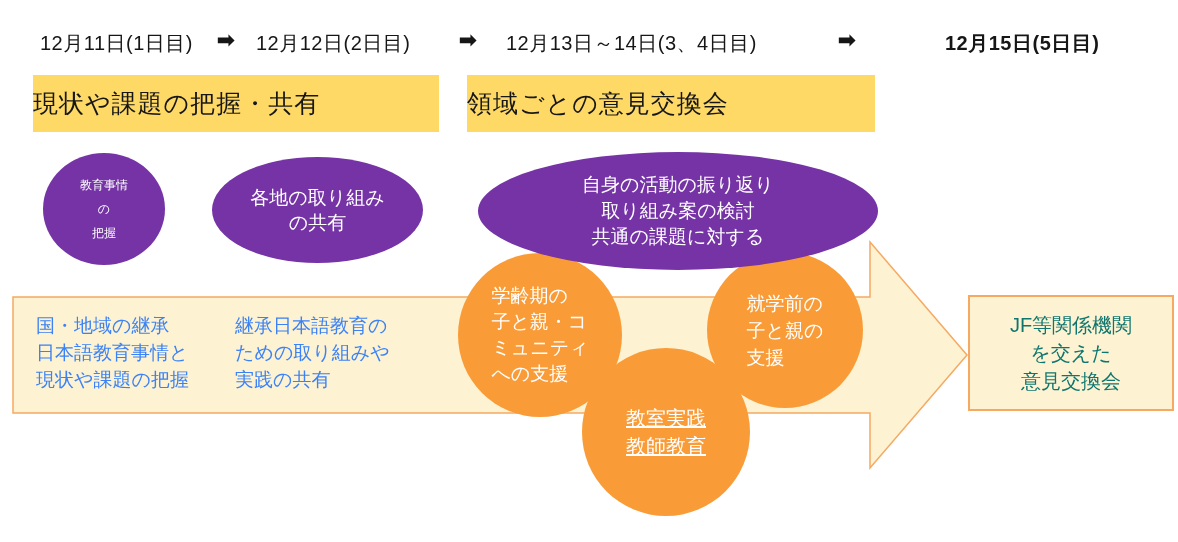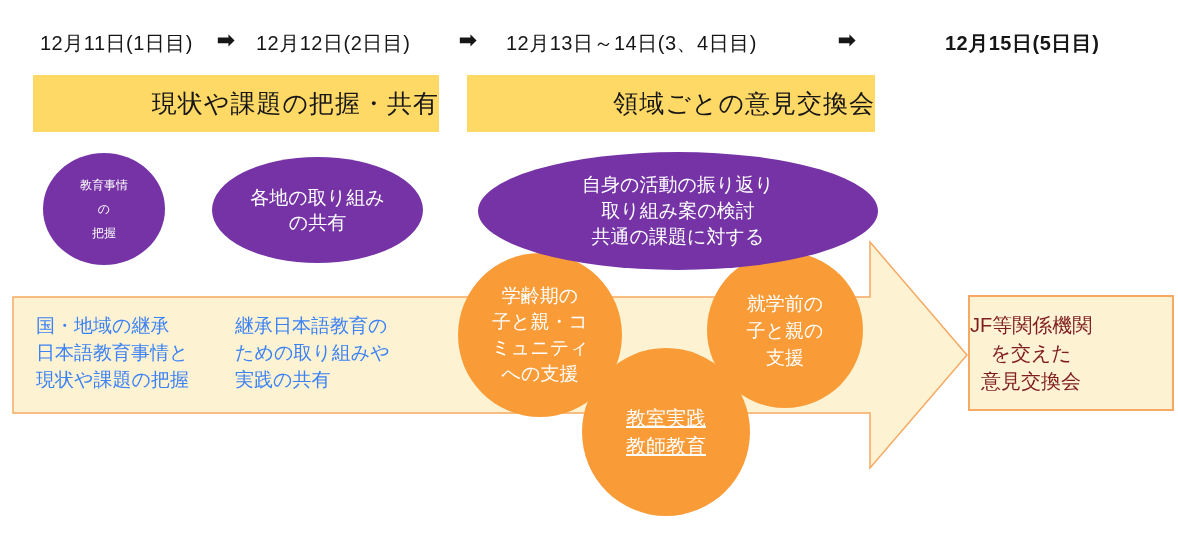--- a/index.html
+++ b/index.html
@@ -8,21 +8,21 @@
     font-family:"Liberation Sans", sans-serif; overflow:hidden; color:#111;
   }
   
   .date { position:absolute; top:30px; font-size:20px; white-space:nowrap; letter-spacing:0.5px; color:#161616; }
   .d1 { left:40px; } .d2 { left:256px; } .d3 { left:506px; } .d4 { left:945px;font-weight:bold; }
   .date-arrow { position:absolute; top:28px; font-size:21px; font-weight:bold; color:#161616; }
   .a1 { left:217px; } .a2 { left:459px; } .a3 { left:838px; }
   
   .phase {
     position:absolute; top:75px; height:57px; background:var(--phase-yellow,#FFD966);
-    display:flex; align-items:center; justify-content:flex-end;
+    display:flex; align-items:center; justify-content:flex-start;
     font-size:25px; letter-spacing:1px; font-weight:500; color:#161616;
   }
   .p1 { left:33px; width:406px; }
   .p2 { left:467px; width:408px; }
   
   .ellipse {
     position:absolute; background:var(--ellipse-purple,#7533A6); border-radius:50%;
     display:flex; align-items:center; justify-content:center; text-align:center;
     color:var(--text-light,#ffffff); z-index:3;
   }
@@ -31,32 +31,32 @@
   .e3 { left:478px; top:152px; width:400px; height:118px; font-size:19px; line-height:26px; }
   
   .band-svg { position:absolute; left:0; top:0; z-index:1; }
   .band-shape { fill:var(--band-fill,#FDF2D2); stroke:var(--band-border,#F5A962); stroke-width:1.5; }
   .band-text { position:absolute; z-index:2; font-size:19px; line-height:27px; color:#3b82f6; }
   .bt1 { left:36px; top:312px; }
   .bt2 { left:235px; top:312px; }
   
   .circle {
     position:absolute; background:var(--circle-orange,#F99C38); border-radius:50%;
-    display:flex; align-items:center; justify-content:center; text-align:center;
+    display:flex; align-items:center; justify-content:center; 
     color:var(--text-light,#ffffff); z-index:2;
   }
   .c1 { left:458px; top:253px; width:164px; height:164px; font-size:19px; line-height:26px; }
   .c2 { left:582px; top:348px; width:168px; height:168px; font-size:20px; line-height:28px;text-decoration:underline; }
   .c3 { left:707px; top:252px; width:156px; height:156px; font-size:19px; line-height:27px; }
   
   .final-box {
     position:absolute; left:968px; top:295px; width:202px; height:112px;
     background:var(--band-fill,#FDF2D2); border:2px solid var(--band-border,#F5A962);
-    display:flex; align-items:center; text-align:center;
-    font-size:20px; line-height:28px; color:#7f1d1d; z-index:2;
+    display:flex; align-items:center; justify-content:center; text-align:center;
+    font-size:20px; line-height:28px; color:#0f766e; z-index:2;
   }
   .lines span { display:block; }
 </style>
 </head>
 <body>
 
 <div class="canvas">
 
   <svg class="band-svg" width="1178" height="542" viewBox="0 0 1178 542" aria-hidden="true">
     <polygon class="band-shape" points="13,297 870,297 870,242 967,355 870,468 870,413 13,413"></polygon>

